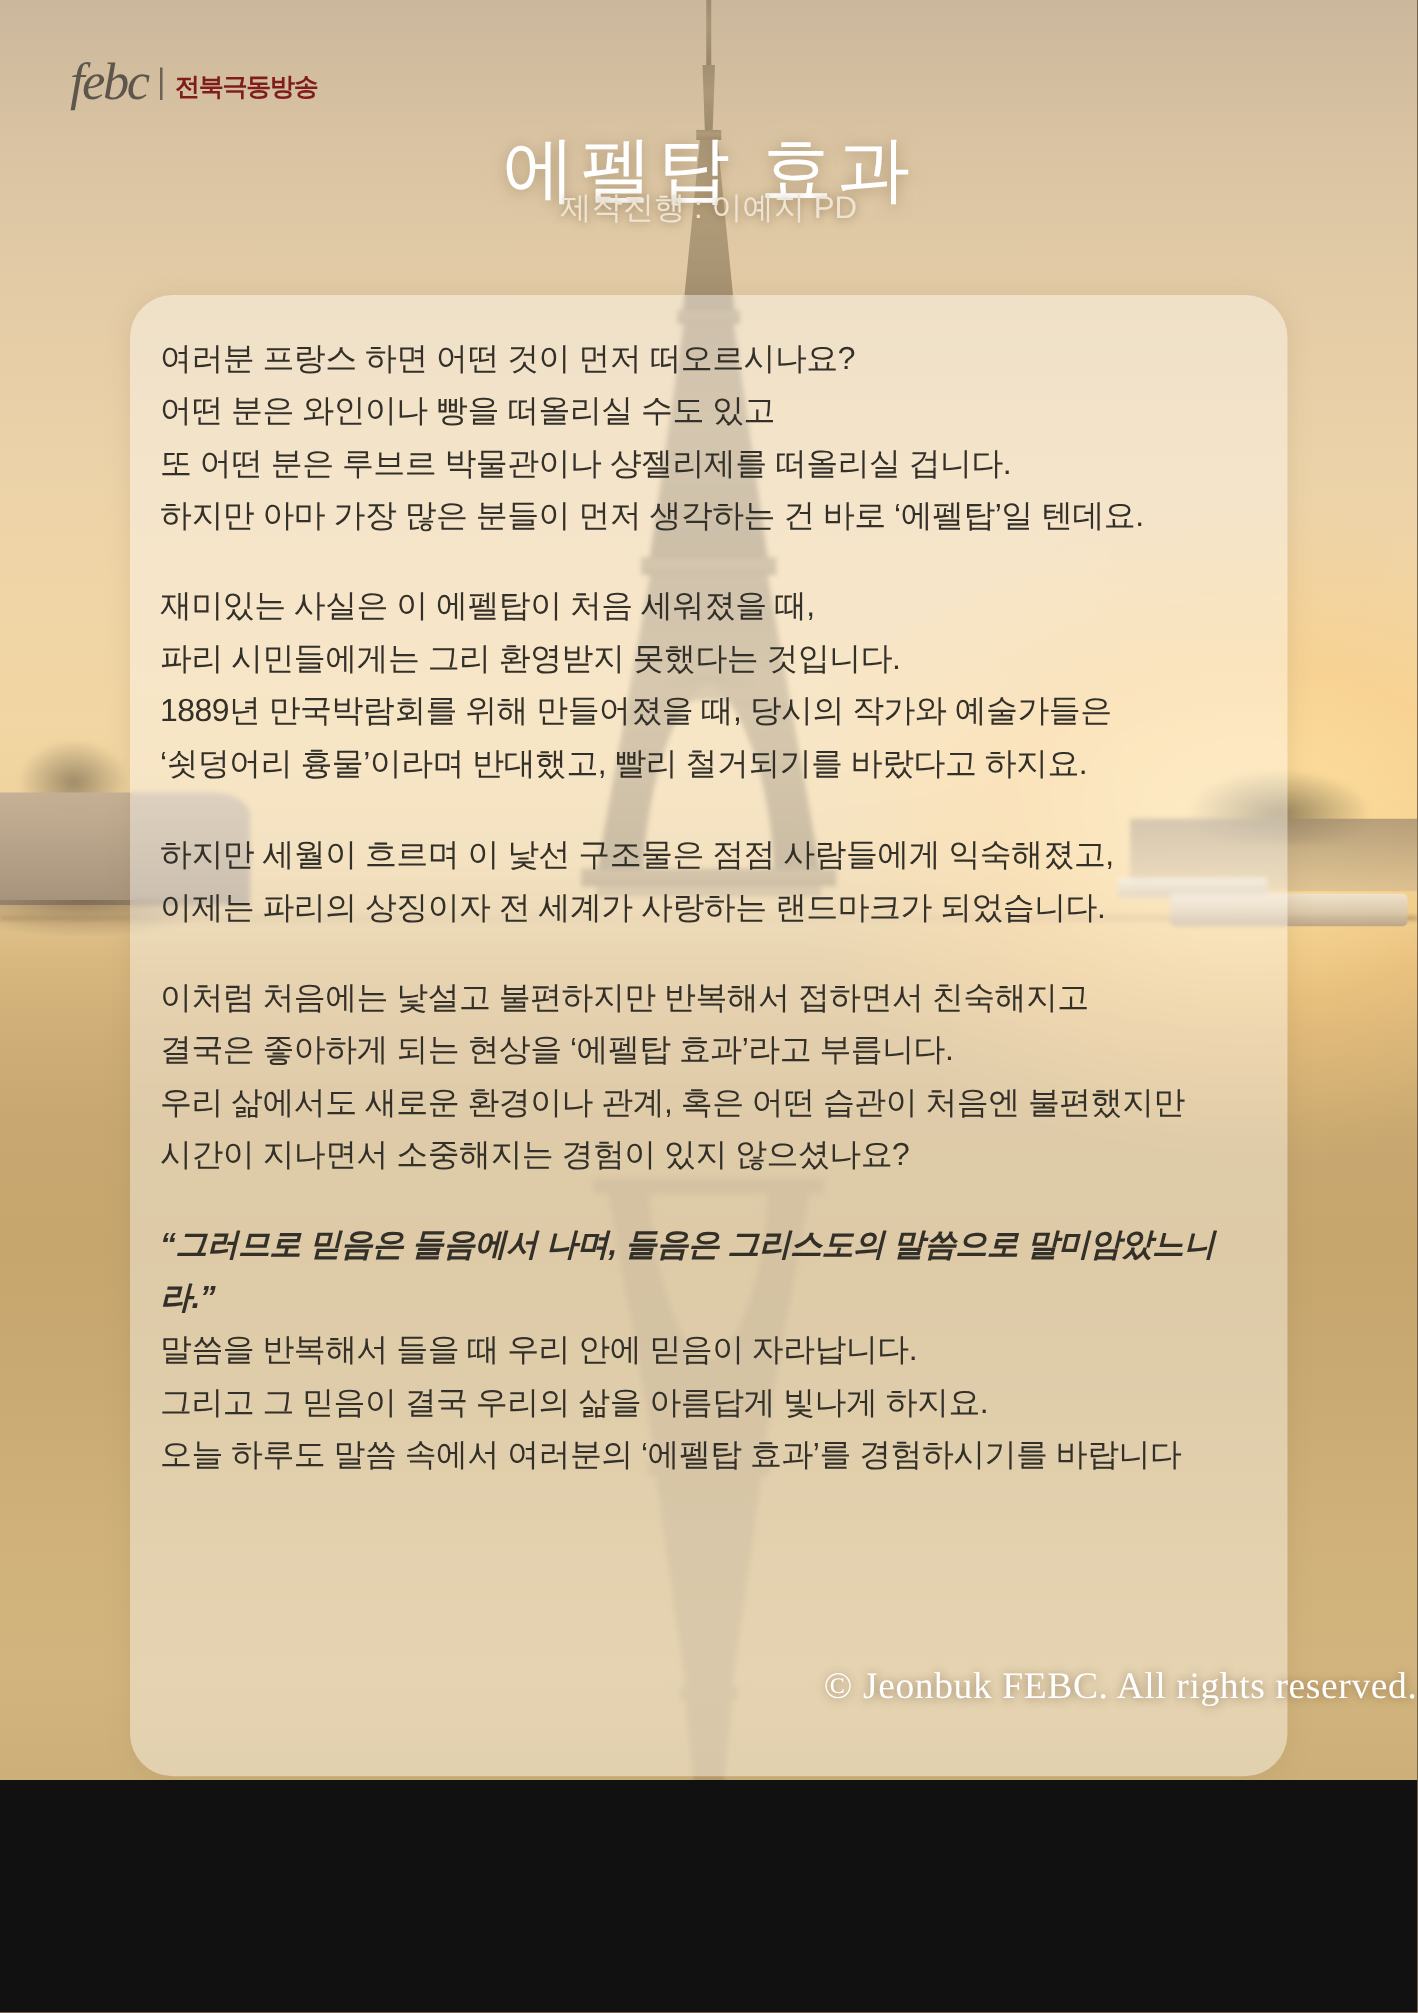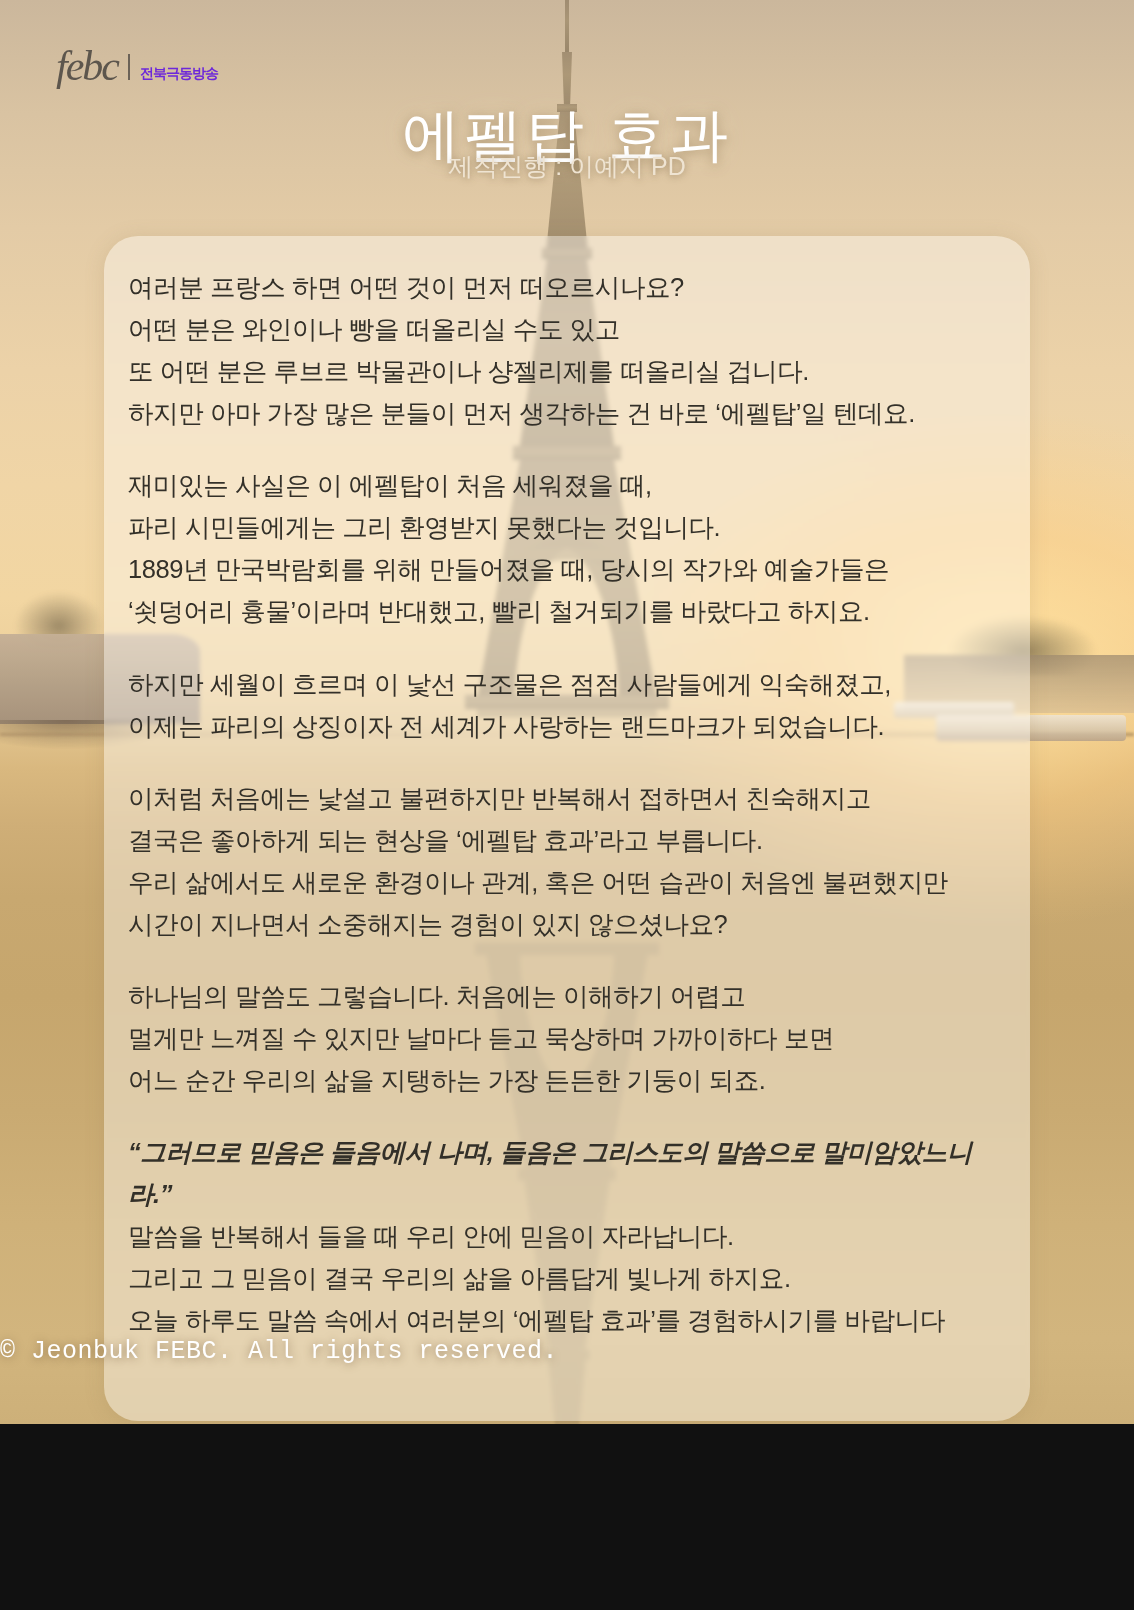--- a/index.html
+++ b/index.html
@@ -169,23 +169,23 @@
     color: #5d564d;
     position: relative;
   }
   .logo-divider {
     width: 2px;
     height: 26px;
     background: #6b6257;
     margin: 0 4px 6px 4px;
   }
   .logo-text {
-    font-size: 14px;
+    font-size: 20px;
     font-weight: bold;
-    color: #6d28d9;
+    color: #7f1d1d;
     letter-spacing: -1px;
     padding-bottom: 3px;
   }
 
   .title {
     position: absolute;
     left: 0; right: 0;
     top: 58px;
     text-align: center;
     font-size: 58px;
@@ -237,23 +237,23 @@
     font-weight: bold;
     margin-bottom: 0;
   }
   .para.verse-ref {
     margin-top: 2px;
   }
   .footer {
     position: absolute;
     left: 0; right: 0;
     bottom: 58px;
-    text-align: left;
-    font-family: Liberation Mono, monospace;
-    font-size: 25px;
+    text-align: right;
+    font-family: Liberation Serif, serif;
+    font-size: 30px;
     color: #ffffff;
     text-shadow: 0 1px 8px rgba(110,85,55,0.65);
     letter-spacing: 0.5px;
   }
 </style>
 </head>
 <body>
 
 <div class="poster">
 
@@ -336,23 +336,20 @@
       <p class="para">재미있는 사실은 이 에펠탑이 처음 세워졌을 때,
 파리 시민들에게는 그리 환영받지 못했다는 것입니다.
 1889년 만국박람회를 위해 만들어졌을 때, 당시의 작가와 예술가들은
 ‘쇳덩어리 흉물’이라며 반대했고, 빨리 철거되기를 바랐다고 하지요.</p>
       <p class="para">하지만 세월이 흐르며 이 낯선 구조물은 점점 사람들에게 익숙해졌고,
 이제는 파리의 상징이자 전 세계가 사랑하는 랜드마크가 되었습니다.</p>
       <p class="para">이처럼 처음에는 낯설고 불편하지만 반복해서 접하면서 친숙해지고
 결국은 좋아하게 되는 현상을 ‘에펠탑 효과’라고 부릅니다.
 우리 삶에서도 새로운 환경이나 관계, 혹은 어떤 습관이 처음엔 불편했지만
 시간이 지나면서 소중해지는 경험이 있지 않으셨나요?</p>
-      <p class="para">하나님의 말씀도 그렇습니다.  처음에는 이해하기 어렵고
-멀게만 느껴질 수 있지만 날마다 듣고 묵상하며 가까이하다 보면
-어느 순간 우리의 삶을 지탱하는 가장 든든한 기둥이 되죠.</p>
       <p class="para verse">“그러므로 믿음은 들음에서 나며, 들음은 그리스도의 말씀으로 말미암았느니라.”</p>
       <p class="para">말씀을 반복해서 들을 때 우리 안에 믿음이 자라납니다.
 그리고 그 믿음이 결국 우리의 삶을 아름답게 빛나게 하지요.
 오늘 하루도 말씀 속에서 여러분의 ‘에펠탑 효과’를 경험하시기를 바랍니다</p>
     </div>
   </div>
 
   <div class="footer">© Jeonbuk FEBC. All rights reserved.</div>
 
 </div>

